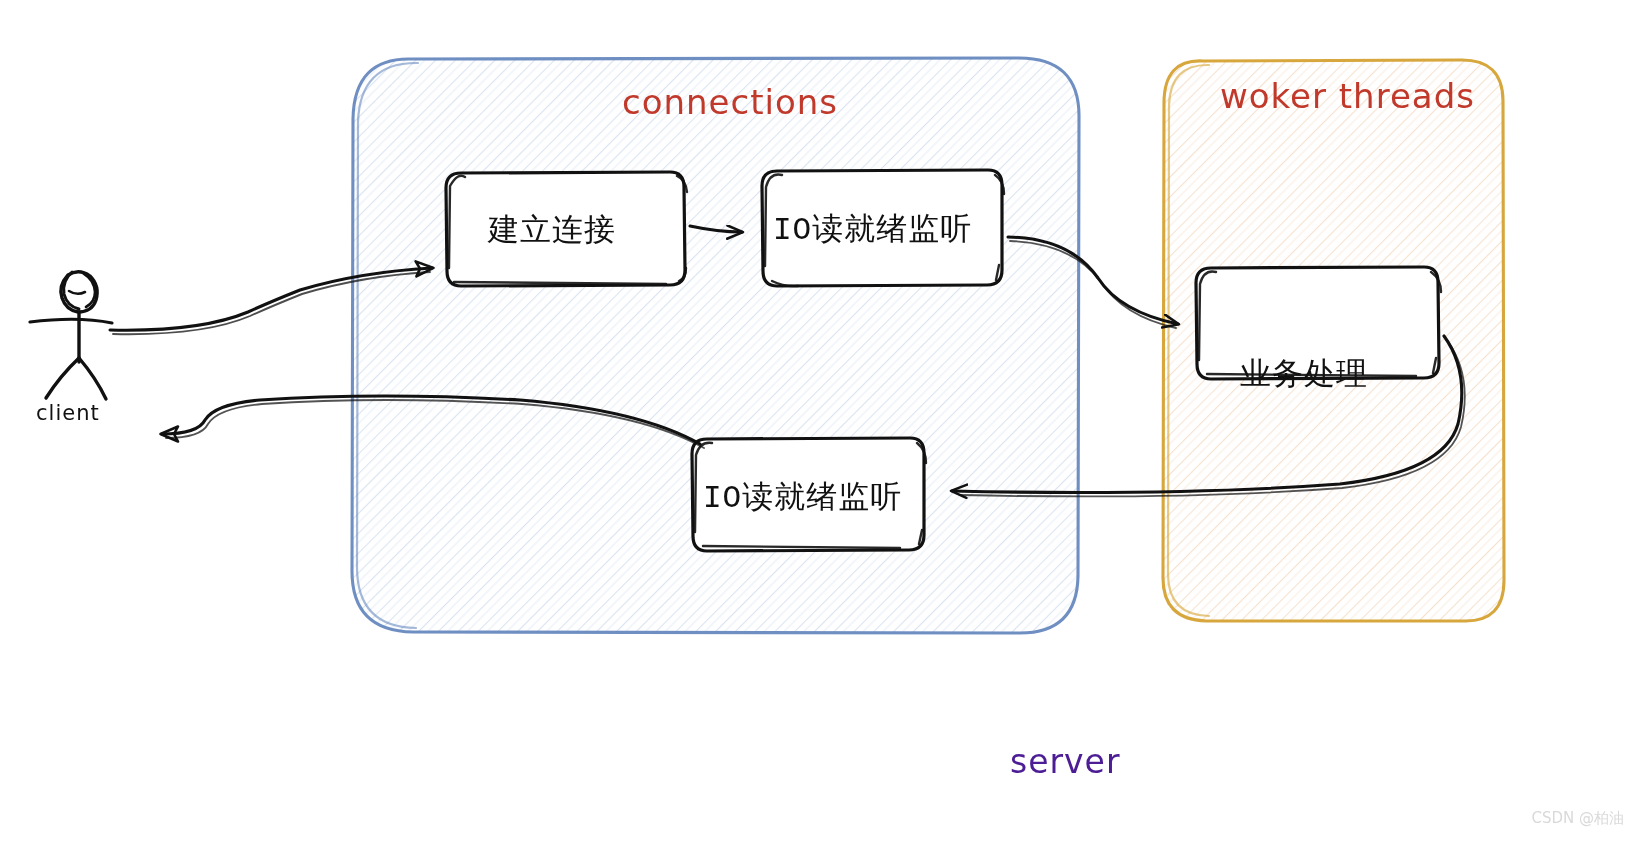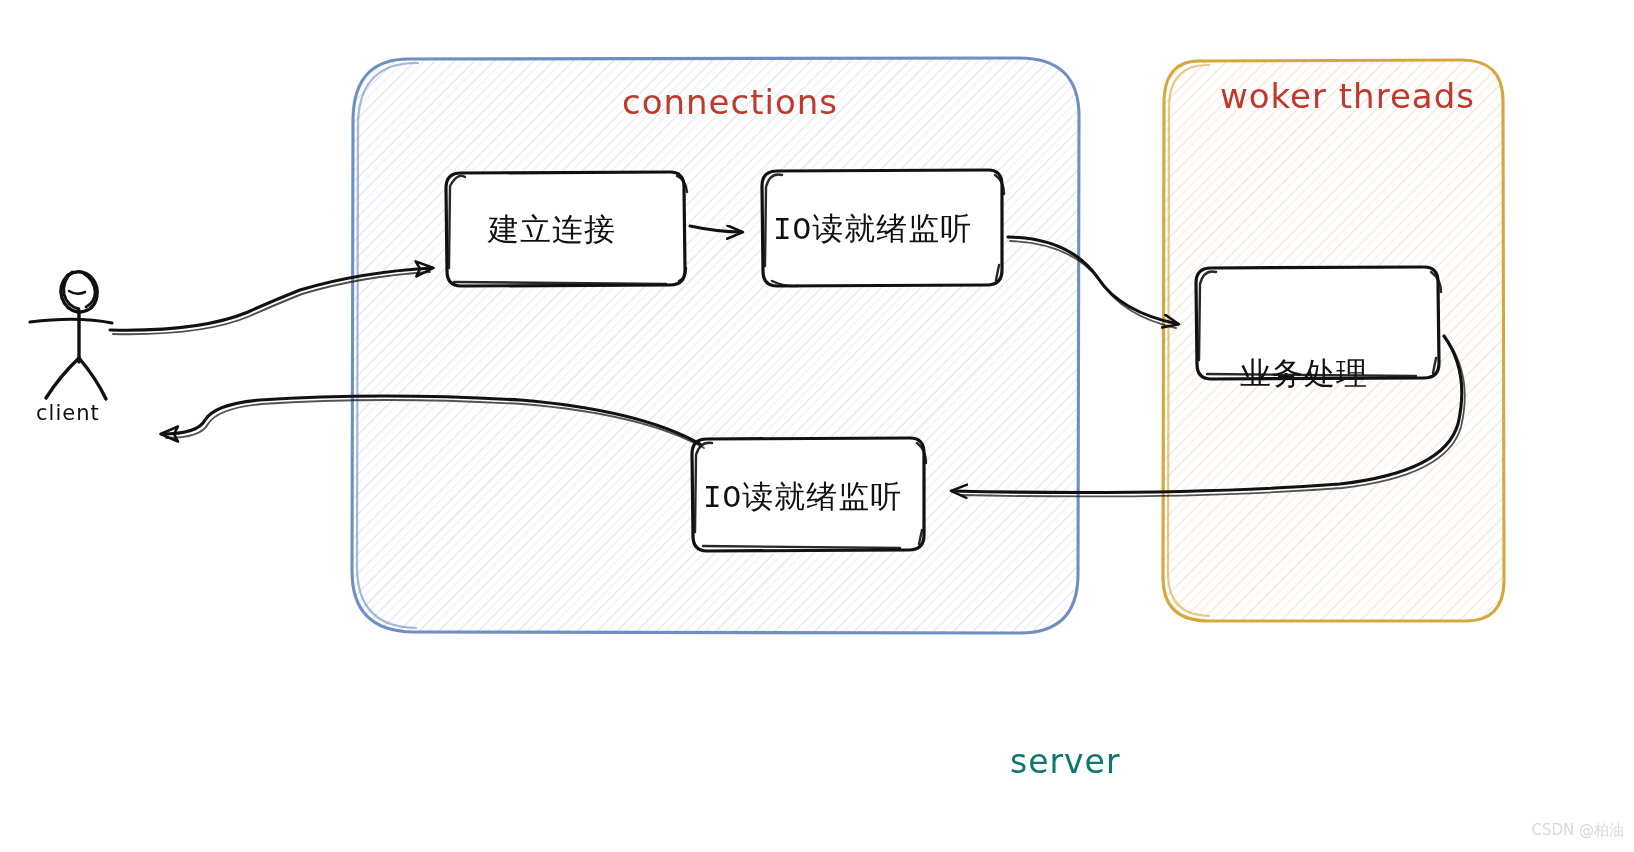--- a/index.html
+++ b/index.html
@@ -45,27 +45,27 @@
   }
   .actor-text {
     font-family: "DejaVu Sans", sans-serif;
     font-size: 21px;
     color: #111111;
     letter-spacing: 1px;
   }
   .region-text {
     font-family: "DejaVu Sans", sans-serif;
     font-size: 33px;
-    color: #0f766e;
+    color: #4c1d95;
     letter-spacing: 1px;
   }
   .watermark {
     position: absolute;
     right: 10px;
-    bottom: 12px;
+    bottom: 24px;
     font-family: "DejaVu Sans", sans-serif;
     font-size: 15px;
     color: #d9d9d9;
     white-space: nowrap;
   }
 </style>
 </head>
 <body>
 
 <div id="stage">

